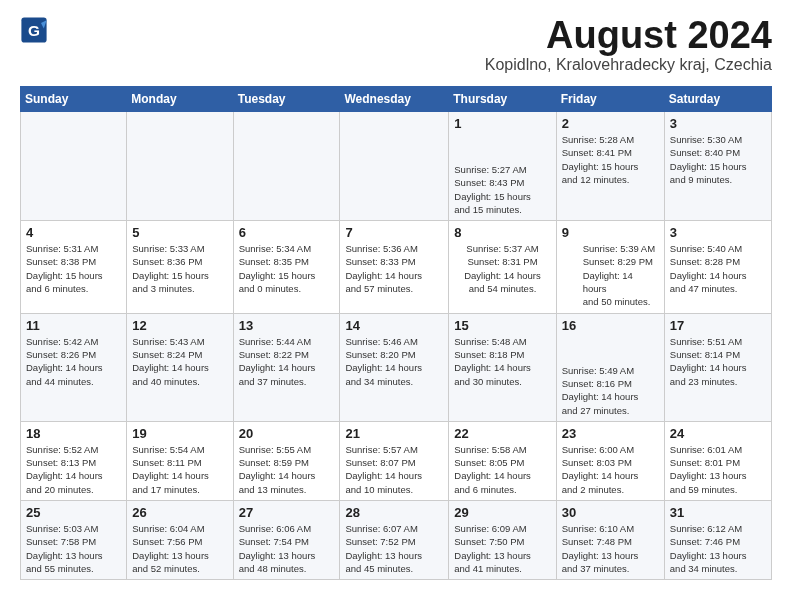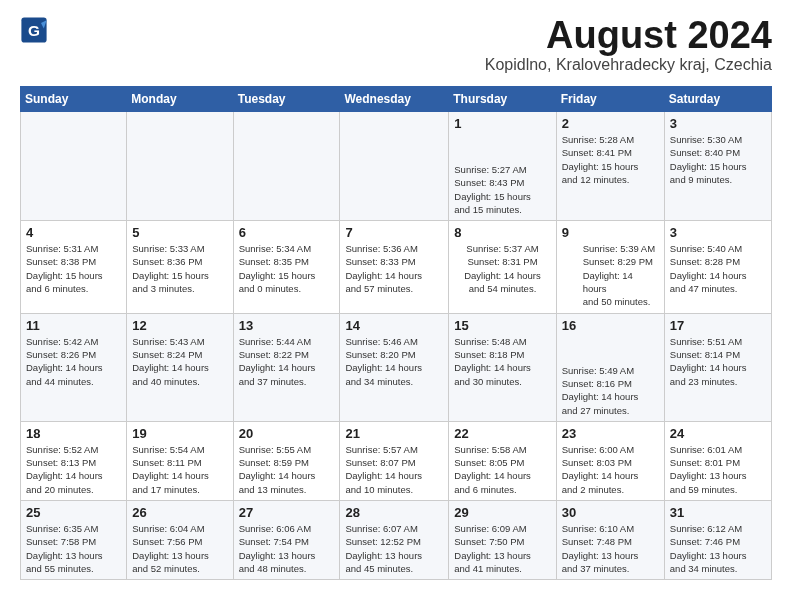--- a/index.html
+++ b/index.html
@@ -246,21 +246,21 @@
             <span class="day-number">24</span>
             <div class="day-detail" style="white-space: pre-line;">Sunrise: 6:01 AM
 Sunset: 8:01 PM
 Daylight: 13 hours
 and 59 minutes.</div>
           </td>
         </tr>
         <tr>
           <td>
             <span class="day-number">25</span>
-            <div class="day-detail" style="white-space: pre-line;">Sunrise: 6:35 AM
+            <div class="day-detail" style="white-space: pre-line;">Sunrise: 5:03 AM
 Sunset: 7:58 PM
 Daylight: 13 hours
 and 55 minutes.</div>
           </td>
           <td>
             <span class="day-number">26</span>
             <div class="day-detail" style="white-space: pre-line;">Sunrise: 6:04 AM
 Sunset: 7:56 PM
 Daylight: 13 hours
 and 52 minutes.</div>
@@ -268,21 +268,21 @@
           <td>
             <span class="day-number">27</span>
             <div class="day-detail" style="white-space: pre-line;">Sunrise: 6:06 AM
 Sunset: 7:54 PM
 Daylight: 13 hours
 and 48 minutes.</div>
           </td>
           <td>
             <span class="day-number">28</span>
             <div class="day-detail" style="white-space: pre-line;">Sunrise: 6:07 AM
-Sunset: 12:52 PM
+Sunset: 7:52 PM
 Daylight: 13 hours
 and 45 minutes.</div>
           </td>
           <td>
             <span class="day-number">29</span>
             <div class="day-detail" style="white-space: pre-line;">Sunrise: 6:09 AM
 Sunset: 7:50 PM
 Daylight: 13 hours
 and 41 minutes.</div>
           </td>

